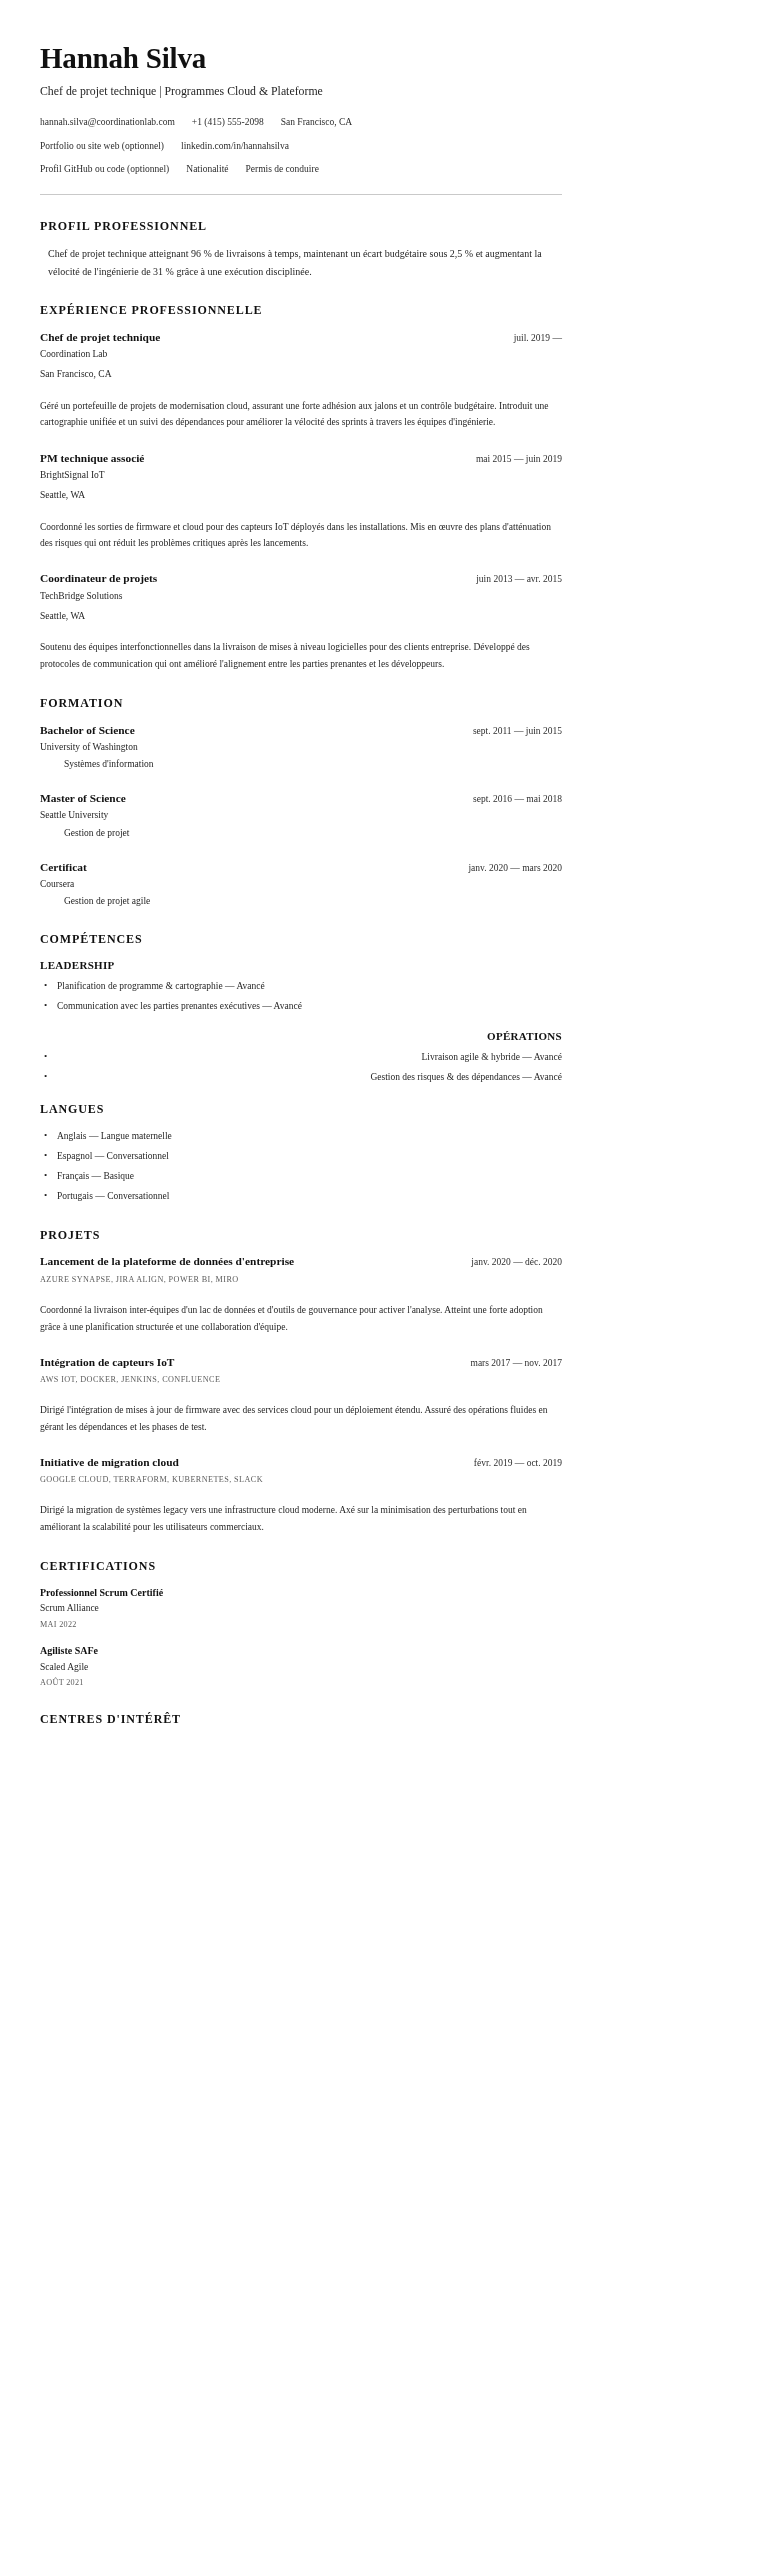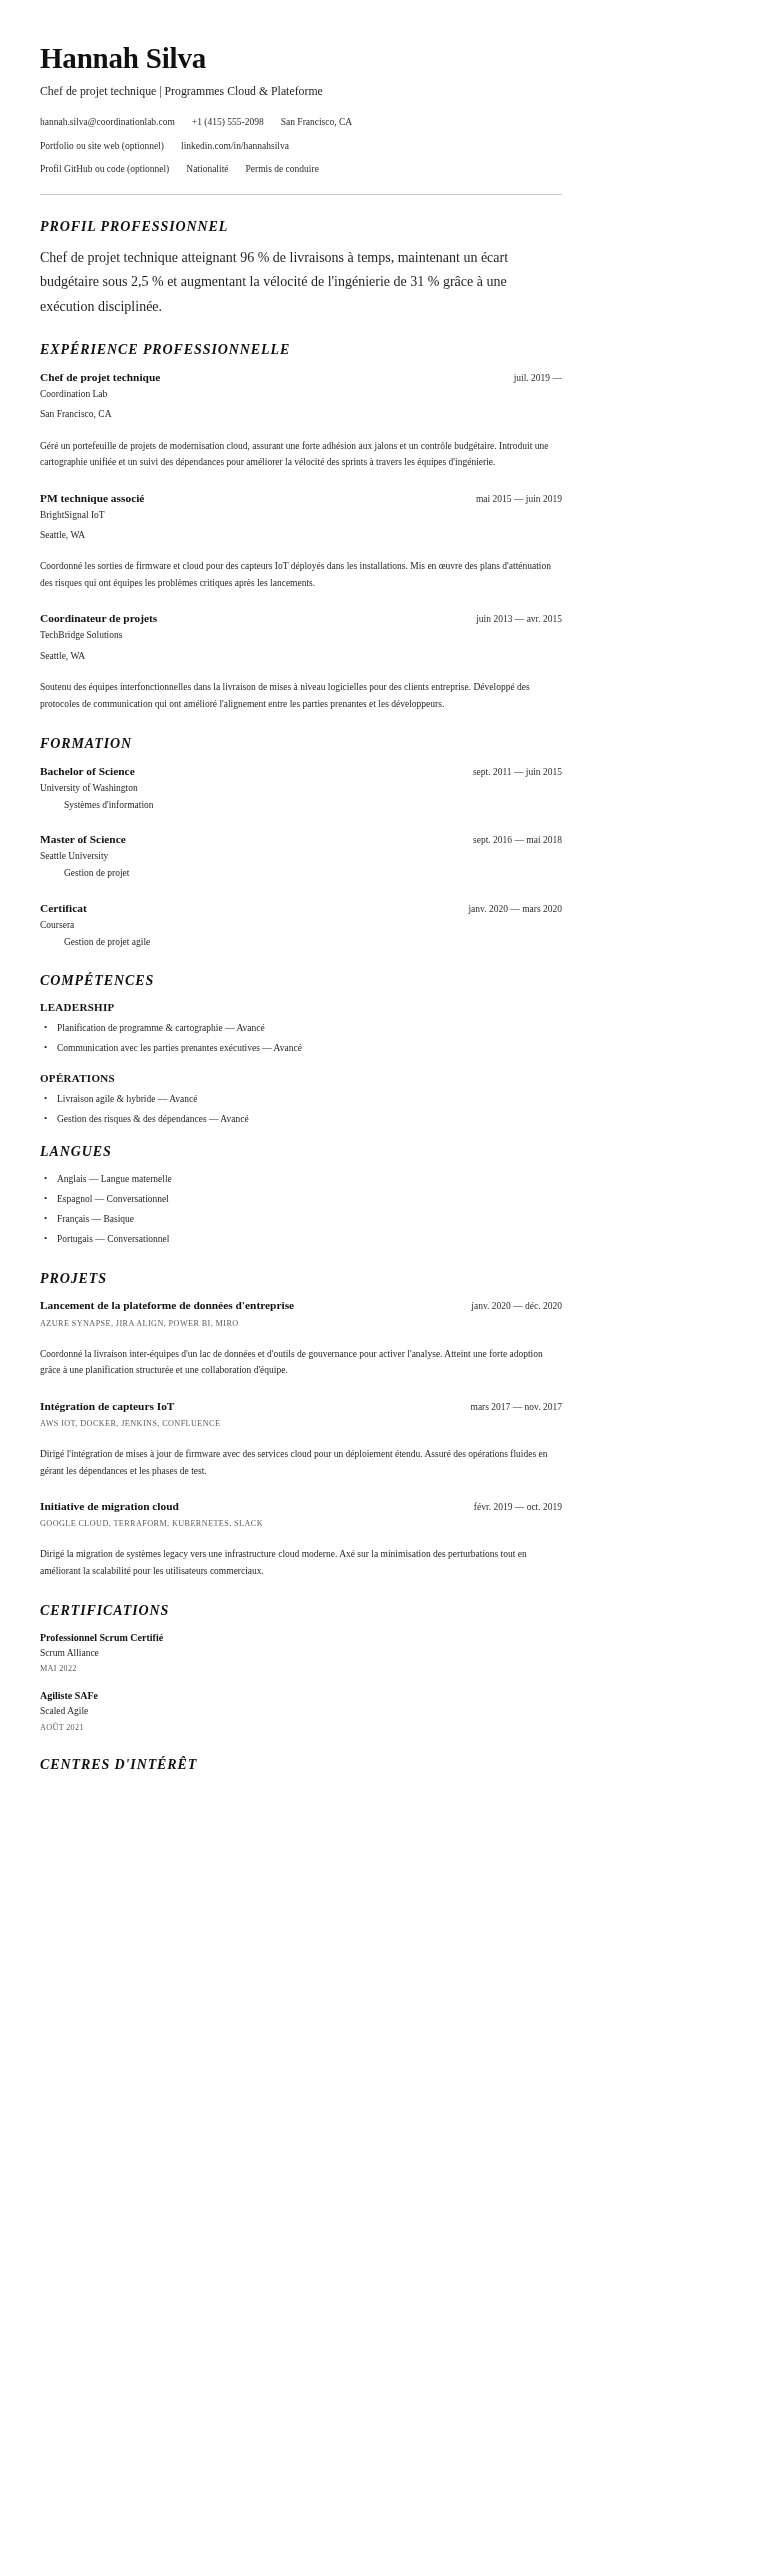--- a/index.html
+++ b/index.html
@@ -54,33 +54,32 @@
   .rule {
     border: 0;
     border-top: 0.7px solid #c9c9c9;
     margin: 17px 0 0 0;
     width: 100%;
   }
 
   
   .section { margin-top: 23.5px; }
   .section-title {
-    font-size: 14px;
+    font-size: 12px;
     font-weight: 700;
     letter-spacing: 0.9px;
     text-transform: uppercase;
     color: #111111;
     margin: 0 0 11.8px 0;
-    font-style: italic;
   }
   .summary-text {
-    font-size: 14px;
+    font-size: 10px;
     line-height: 1.72;
     color: #1f1f1f;
-    margin: 0;
+    margin: 8px;
     max-width: 666px;
   }
 
   
   .entry { margin-bottom: 19.6px; }
   .entry:last-child { margin-bottom: 0; }
   .entry-head {
     display: flex;
     justify-content: space-between;
     align-items: baseline;
@@ -139,21 +138,21 @@
   
   .sub-head {
     font-size: 11px;
     font-weight: 700;
     letter-spacing: 0.3px;
     text-transform: uppercase;
     color: #111111;
     margin: 0 0 7.8px 0;
   }
   .skill-group { margin-bottom: 15.7px; }
-  .skill-group:last-child { margin-bottom: 0; }
+  .skill-group:last-child { margin-bottom: 0; text-align: right; }
   ul.bullets {
     list-style: none;
     margin: 0;
     padding: 0;
   }
   ul.bullets li {
     position: relative;
     padding-left: 17px;
     font-size: 9.5px;
     line-height: 1.62;
@@ -243,21 +242,21 @@
       <div class="entry-desc">Géré un portefeuille de projets de modernisation cloud, assurant une forte adhésion aux jalons et un contrôle budgétaire. Introduit une cartographie unifiée et un suivi des dépendances pour améliorer la vélocité des sprints à travers les équipes d'ingénierie.</div>
     </div>
 
     <div class="entry">
       <div class="entry-head">
         <div class="entry-title">PM technique associé</div>
         <div class="entry-date">mai 2015 — juin 2019</div>
       </div>
       <div class="entry-org">BrightSignal IoT</div>
       <div class="entry-loc">Seattle, WA</div>
-      <div class="entry-desc">Coordonné les sorties de firmware et cloud pour des capteurs IoT déployés dans les installations. Mis en œuvre des plans d'atténuation des risques qui ont équipes les problèmes critiques après les lancements.</div>
+      <div class="entry-desc">Coordonné les sorties de firmware et cloud pour des capteurs IoT déployés dans les installations. Mis en œuvre des plans d'atténuation des risques qui ont réduit les problèmes critiques après les lancements.</div>
     </div>
 
     <div class="entry">
       <div class="entry-head">
         <div class="entry-title">Coordinateur de projets</div>
         <div class="entry-date">juin 2013 — avr. 2015</div>
       </div>
       <div class="entry-org">TechBridge Solutions</div>
       <div class="entry-loc">Seattle, WA</div>
       <div class="entry-desc">Soutenu des équipes interfonctionnelles dans la livraison de mises à niveau logicielles pour des clients entreprise. Développé des protocoles de communication qui ont amélioré l'alignement entre les parties prenantes et les développeurs.</div>

